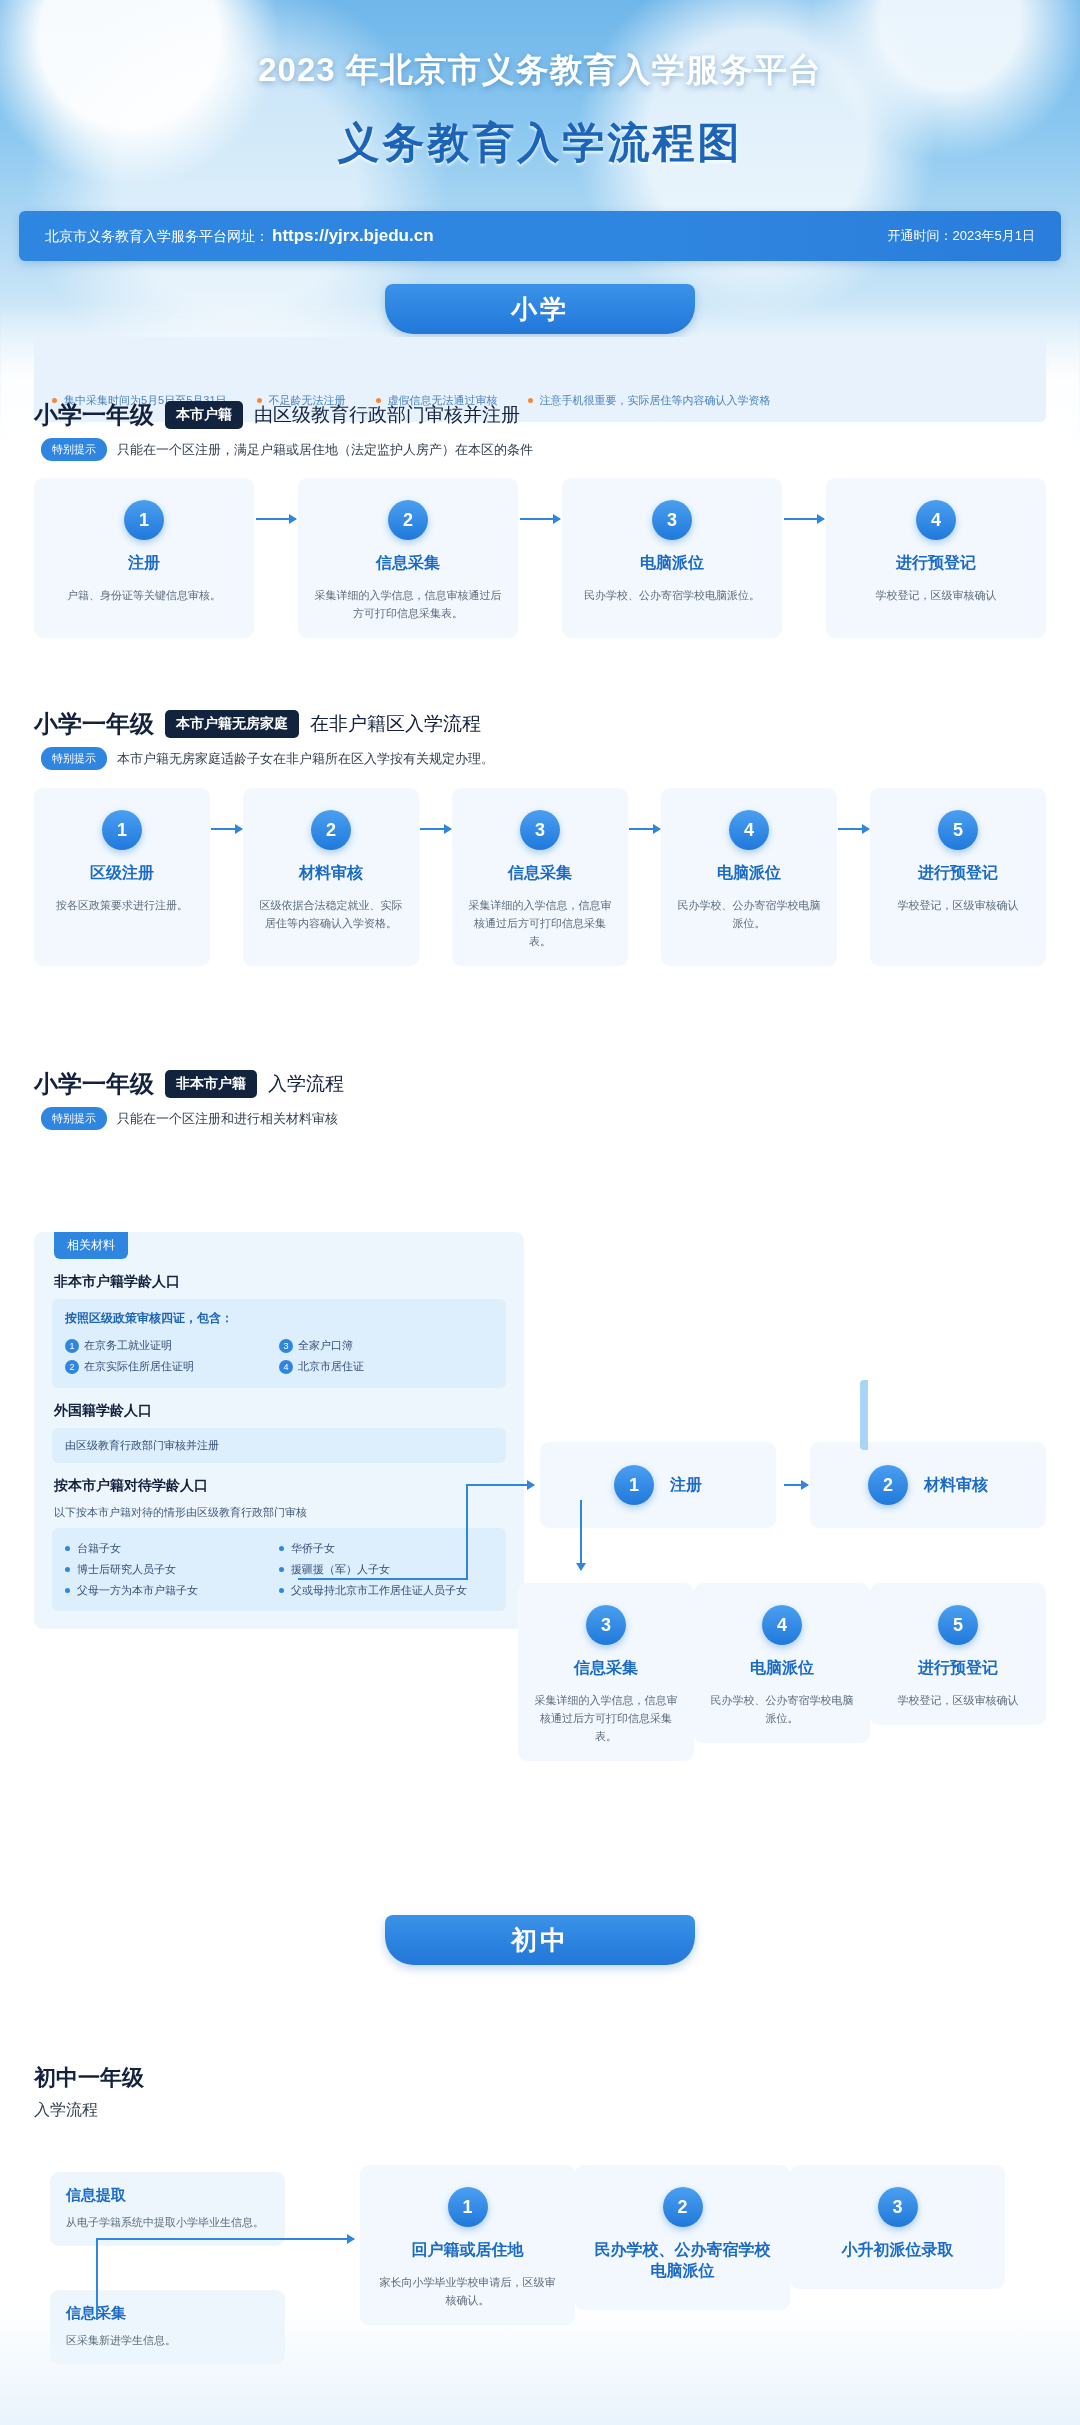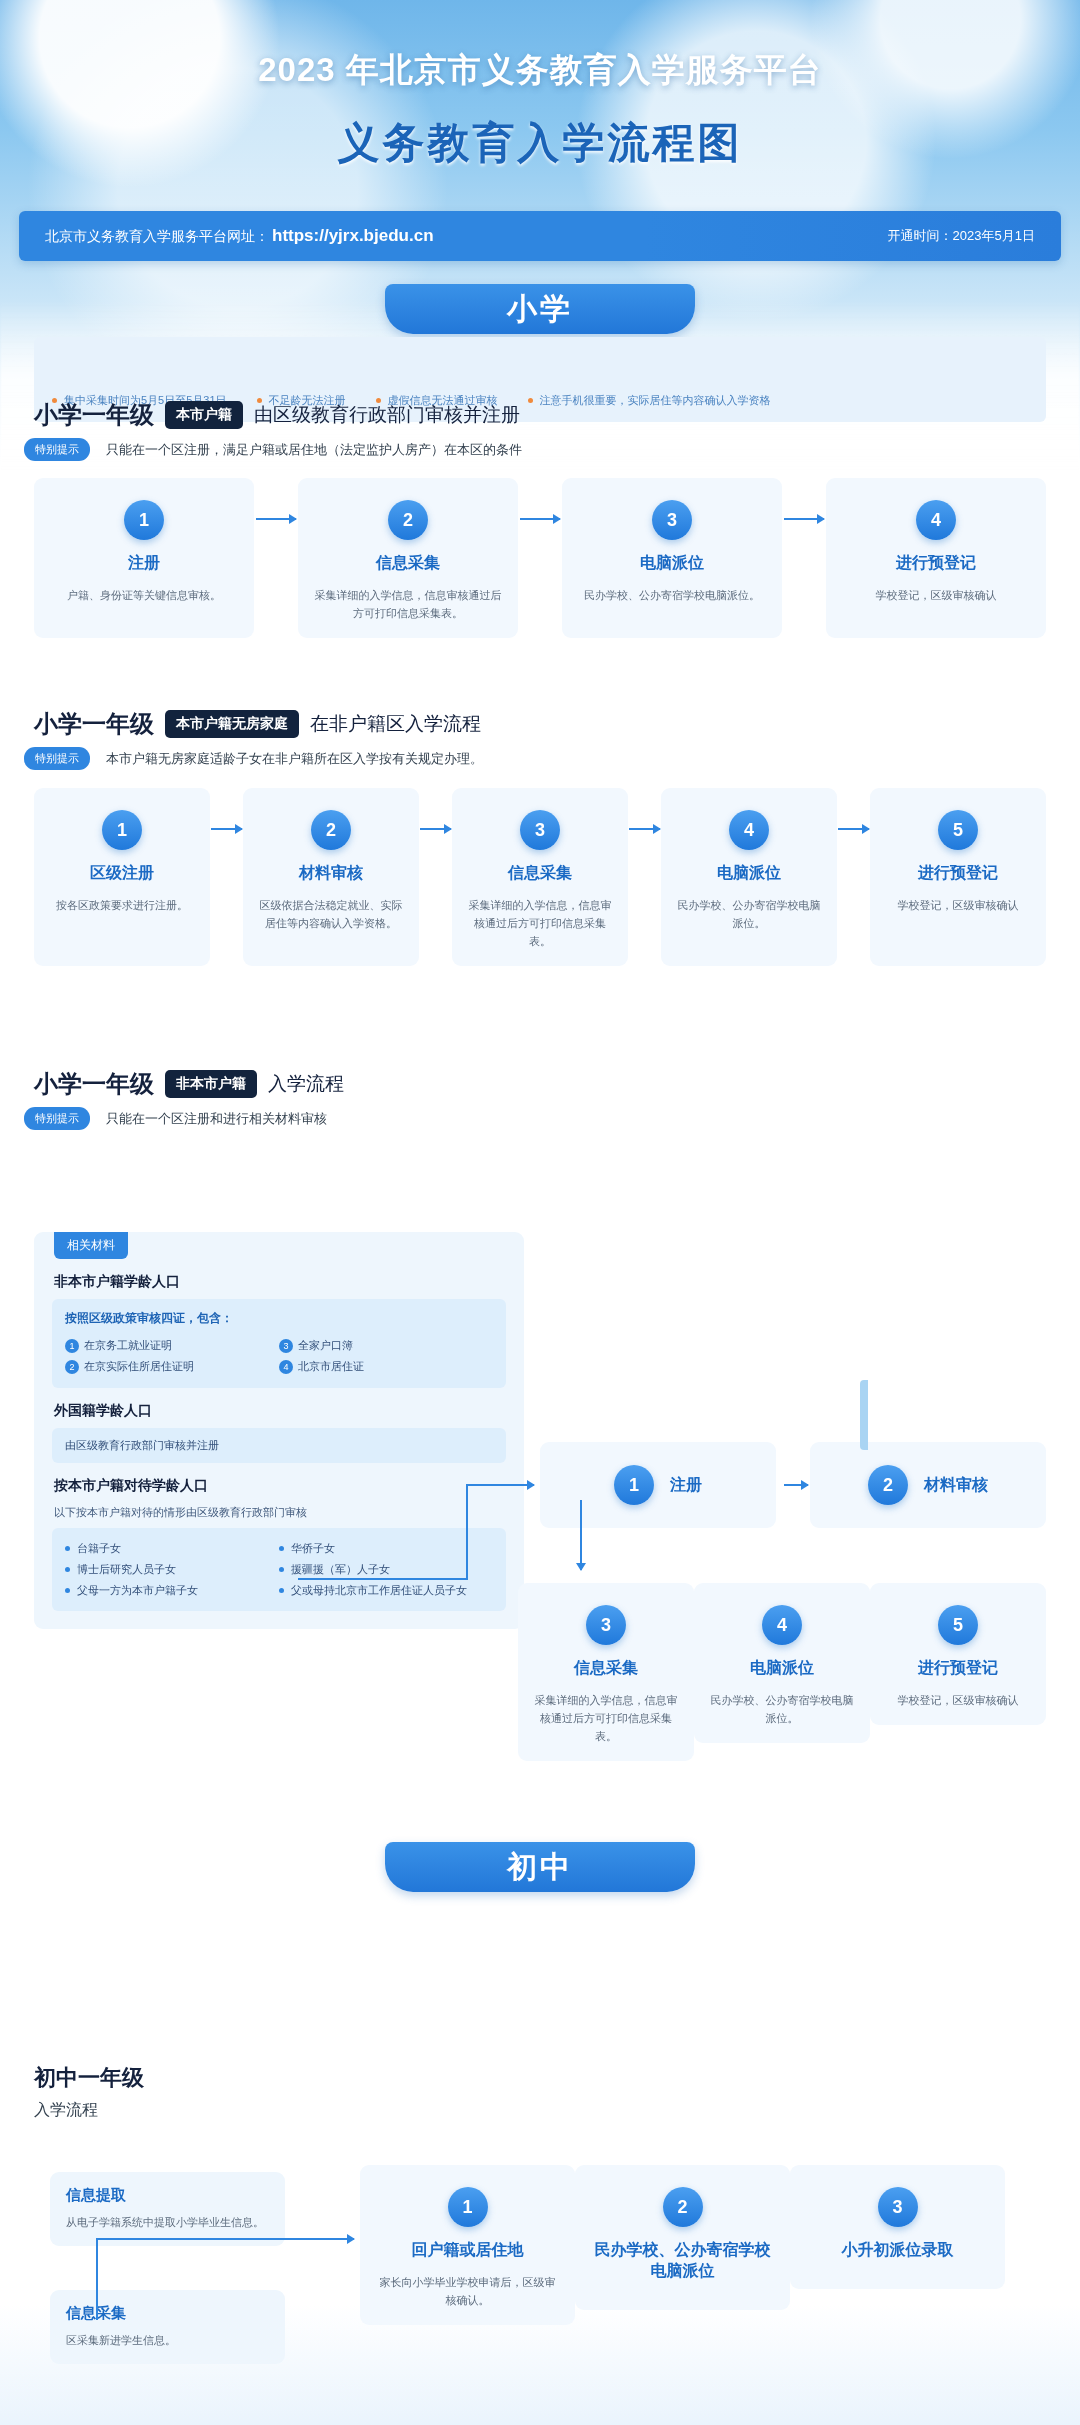--- a/index.html
+++ b/index.html
@@ -52,21 +52,21 @@
   }
   .urlbar .left { font-size:14px; display:flex; align-items:baseline; gap:3px;}
   .urlbar .left .u { font-size:17px; font-weight:bold; }
   .urlbar .right { font-size:13px; }
 
   
   .sect {
     width:310px; height:50px; margin:0 auto;
     background:linear-gradient(180deg,#3a92e8,#2277d8);
     border-radius:8px 8px 28px 28px;
-    color:#fff; font-size:30px; font-weight:bold;
+    color:#fff; font-size:26px; font-weight:bold;
     display:flex; align-items:center; justify-content:center;
     letter-spacing:3px;
     box-shadow:0 4px 10px rgba(40,110,190,.28);
   }
   .sect-wrap{ position:absolute; left:0; width:1080px; }
 
   
   .notice {
     position:absolute; left:34px; width:1012px;
     background:#e7f2fc; border-radius:6px; padding:12px 18px 14px 18px;
@@ -81,21 +81,21 @@
 
   
   .fh { position:absolute; left:34px; display:flex; align-items:center; gap:11px; }
   .fh .h1 { font-size:24px; font-weight:bold; color:#14213d; }
   .fh .chip {
     background:#12233d; color:#fff; font-size:14px; font-weight:bold;
     border-radius:5px; padding:5px 11px;
   }
   .fh .h2 { font-size:19px; color:#14213d; }
 
-  .tip { position:absolute; left:24px; display:flex; align-items:center; gap:16px; }
+  .tip { position:absolute; left:41px; display:flex; align-items:center; gap:10px; }
   .tip .tg {
     background:#2f86e0; color:#fff; font-size:11px; border-radius:11px;
     padding:4px 11px; white-space:nowrap;
   }
   .tip .tt { font-size:13px; color:#33414f; }
 
   
   .steps { position:absolute; left:34px; width:1012px; display:flex; }
   .card {
     background:#f2f8fe; border-radius:9px; position:relative;
@@ -382,21 +382,21 @@
   </div>
   <div class="harrow" style="left:876px; top:1623px; width:42px;"></div>
   <div class="card" style="position:absolute; left:870px; top:1583px; width:176px;">
     <div class="bubble">5</div>
     <div class="clabel">进行预登记</div>
     <div class="cdesc">学校登记，区级审核确认</div>
   </div>
 
   <div class="blue-strip" style="top:1380px; height:70px;"></div>
 
-  <div class="sect-wrap" style="top:1842px;">
+  <div class="sect-wrap" style="top:1915px;">
     <div class="sect">初中</div>
   </div>
 
   <div class="jh" style="top:2063px;">
     <div class="t1">初中一年级</div>
     <div class="t2">入学流程</div>
   </div>
 
   <div class="sidecard" style="left:50px; top:2172px; width:235px;">
     <div class="st">信息提取</div>

